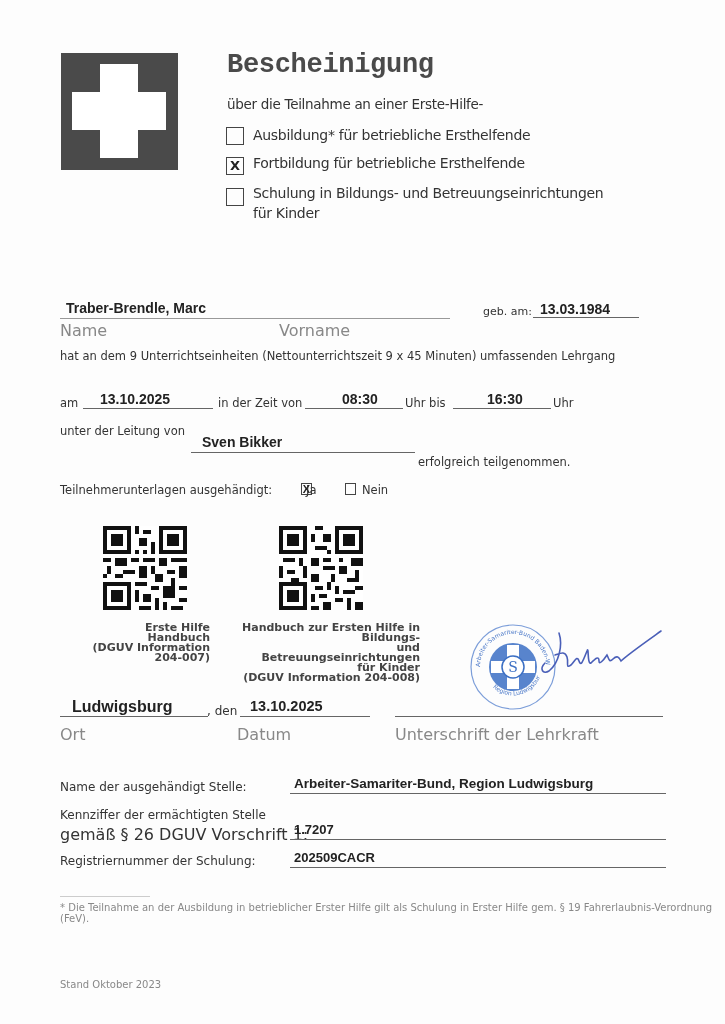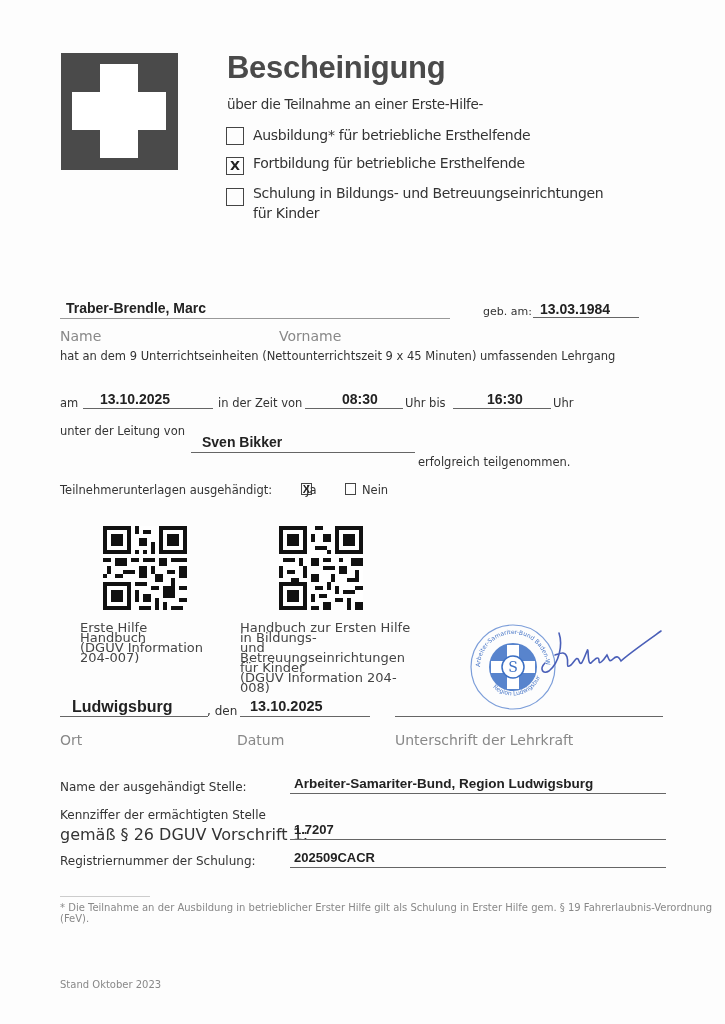--- a/index.html
+++ b/index.html
@@ -2,40 +2,40 @@
 <html><head>
 <meta charset="utf-8">
 <style>
   html, body { margin: 0; padding: 0; }
   body {
     width: 725px; height: 1024px; background: #fdfdfd; position: relative; overflow: hidden;
     font-family: "Liberation Sans", sans-serif; color: #2e2e2e;
   }
   .abs { position: absolute; }
   .lbl { font-family: "DejaVu Sans", sans-serif; font-size: 11.5px; color: #333; }
-  .sub { font-family: "DejaVu Sans", sans-serif; font-size: 14px; color: #888; margin-top: 7px; }
+  .sub { font-family: "DejaVu Sans", sans-serif; font-size: 16px; color: #888; }
   .fill { font-family: "Liberation Sans", sans-serif; font-weight: bold; font-size: 14px; color: #222; }
   .line { position: absolute; border-bottom: 1px solid #666; }
 
   
   .logo { left: 61px; top: 53px; width: 117px; height: 117px; background: #4a4a4a; }
   .logo .v { position: absolute; left: 39px; top: 11px; width: 38px; height: 94px; background: #fff; }
   .logo .h { position: absolute; left: 11px; top: 39px; width: 94px; height: 38px; background: #fff; }
-  .title { left: 227px; top: 50px; font-family: Liberation Sans, sans-serif; font-size: 31px; font-weight: bold; color: #4a4a4a; letter-spacing: -0.3px; }
+  .title { left: 227px; top: 50px; font-family: Liberation Mono, monospace; font-size: 27px; font-weight: bold; color: #4a4a4a; letter-spacing: -0.3px; }
   .subtitle { left: 227px; top: 96px; font-family: "DejaVu Sans", sans-serif; font-size: 13.5px; color: #333; letter-spacing: -0.3px; }
   .opt { font-family: "DejaVu Sans", sans-serif; font-size: 14px; color: #333; letter-spacing: -0.3px; }
   .cbox { position: absolute; width: 18px; height: 18px; border: 1.5px solid #444; box-sizing: border-box;
           font-family: "DejaVu Sans", sans-serif; font-size: 13px; line-height: 15px; text-align: center; font-weight: bold; color: #222; }
   .smallbox { position: absolute; width: 11px; height: 12px; border: 1.3px solid #444; box-sizing: border-box;
           font-size: 11px; line-height: 10px; text-align: center; font-weight: bold; color: #222; }
 
   
   .qr { position: absolute; width: 84px; height: 84px; background: #fff; }
   .qr svg { width: 84px; height: 84px; display: block; }
-  .qrcap { position: absolute; font-family: "DejaVu Sans", sans-serif; font-size: 13px; color: #444; text-align: left; line-height: 10px; }
+  .qrcap { position: absolute; font-family: "DejaVu Sans", sans-serif; font-size: 11px; color: #444; text-align: right; line-height: 10px; font-weight: bold; }
 
   
   .stamp { left: 468px; top: 622px; width: 90px; height: 90px; }
   .foot { font-family: "DejaVu Sans", sans-serif; font-size: 10px; color: #888; }
 </style>
 </head>
 <body>
 
 <div class="abs logo">
   <div class="v"></div>

